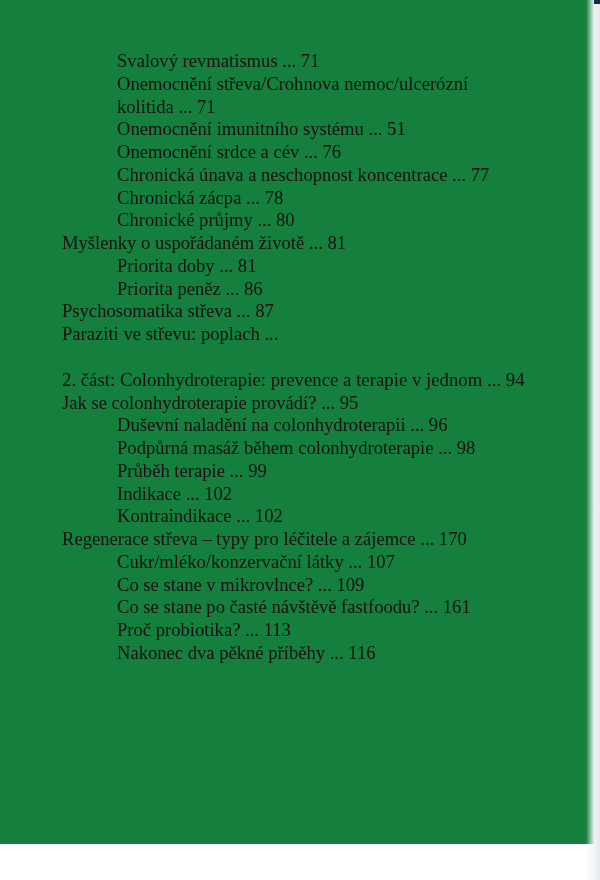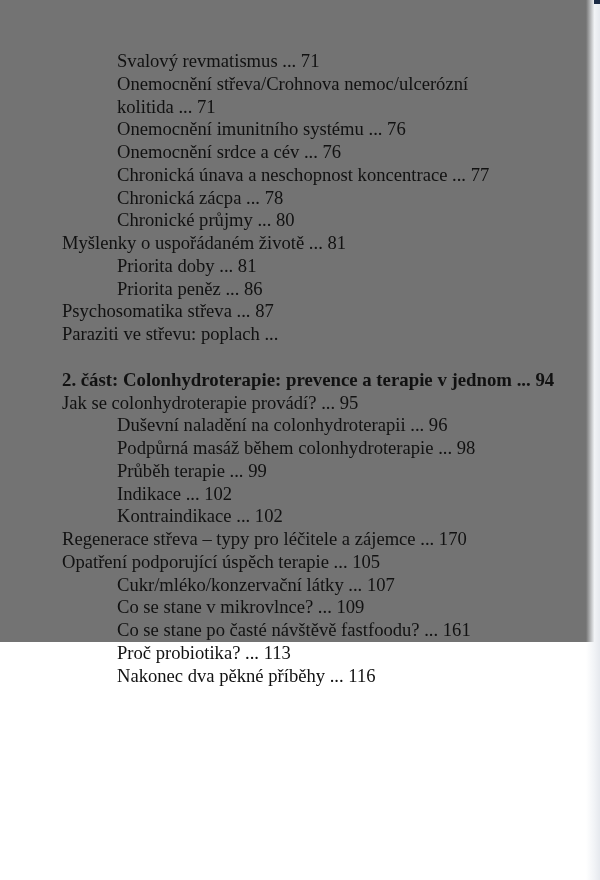--- a/index.html
+++ b/index.html
@@ -11,22 +11,22 @@
       width: 600px;
       height: 880px;
       position: relative;
       overflow: hidden;
       font-family: "Liberation Serif", "DejaVu Serif", serif;
       color: #111111;
     }
     .page {
       position: absolute;
       left: 0; top: 0;
-      width: 600px; height: 642px;
-      background: #737373;
+      width: 600px; height: 844px;
+      background: #15803d;
     }
     .right-edge {
       position: absolute;
       right: 0; top: 0;
       width: 14px; height: 880px;
       background: linear-gradient(to right, rgba(255,255,255,0) 0%, #f1f3f6 60%, #e6e9ee 100%);
     }
     .corner-mark {
       position: absolute;
       right: 0; top: 0;
@@ -43,52 +43,51 @@
       list-style: none;
       font-size: 18.6px;
       line-height: 22.75px;
     }
     .toc li {
       white-space: nowrap;
       height: 22.75px;
     }
     .toc li.lvl2 { padding-left: 55px; }
     .toc li.spacer { height: 23px; }
-    .toc li.heading { font-weight: bold; font-size: 18.8px; }
+    .toc li.heading { font-weight: normal; font-size: 18.8px; }
   </style>
 </head>
 <body>
 
 <div class="page">
   <div class="right-edge"></div>
   <div class="corner-mark"></div>
 
   <ul class="toc">
     <li class="lvl2">Svalový revmatismus ... 71</li>
     <li class="lvl2">Onemocnění střeva/Crohnova nemoc/ulcerózní</li>
     <li class="lvl2">kolitida ... 71</li>
-    <li class="lvl2">Onemocnění imunitního systému ... 76</li>
+    <li class="lvl2">Onemocnění imunitního systému ... 51</li>
     <li class="lvl2">Onemocnění srdce a cév ... 76</li>
     <li class="lvl2">Chronická únava a neschopnost koncentrace ... 77</li>
     <li class="lvl2">Chronická zácpa ... 78</li>
     <li class="lvl2">Chronické průjmy ... 80</li>
     <li class="lvl1">Myšlenky o uspořádaném životě ... 81</li>
     <li class="lvl2">Priorita doby ... 81</li>
     <li class="lvl2">Priorita peněz ... 86</li>
     <li class="lvl1">Psychosomatika střeva ... 87</li>
     <li class="lvl1">Paraziti ve střevu: poplach ...</li>
     <li class="spacer"></li>
     <li class="lvl1 heading">2. část: Colonhydroterapie: prevence a terapie v jednom ... 94</li>
     <li class="lvl1">Jak se colonhydroterapie provádí? ... 95</li>
     <li class="lvl2">Duševní naladění na colonhydroterapii ... 96</li>
     <li class="lvl2">Podpůrná masáž během colonhydroterapie ... 98</li>
     <li class="lvl2">Průběh terapie ... 99</li>
     <li class="lvl2">Indikace ... 102</li>
     <li class="lvl2">Kontraindikace ... 102</li>
     <li class="lvl1">Regenerace střeva – typy pro léčitele a zájemce ... 170</li>
-    <li class="lvl1">Opatření podporující úspěch terapie ... 105</li>
     <li class="lvl2">Cukr/mléko/konzervační látky ... 107</li>
     <li class="lvl2">Co se stane v mikrovlnce? ... 109</li>
     <li class="lvl2">Co se stane po časté návštěvě fastfoodu? ... 161</li>
     <li class="lvl2">Proč probiotika? ... 113</li>
     <li class="lvl2">Nakonec dva pěkné příběhy ... 116</li>
   </ul>
 </div>
 
 </body></html>

